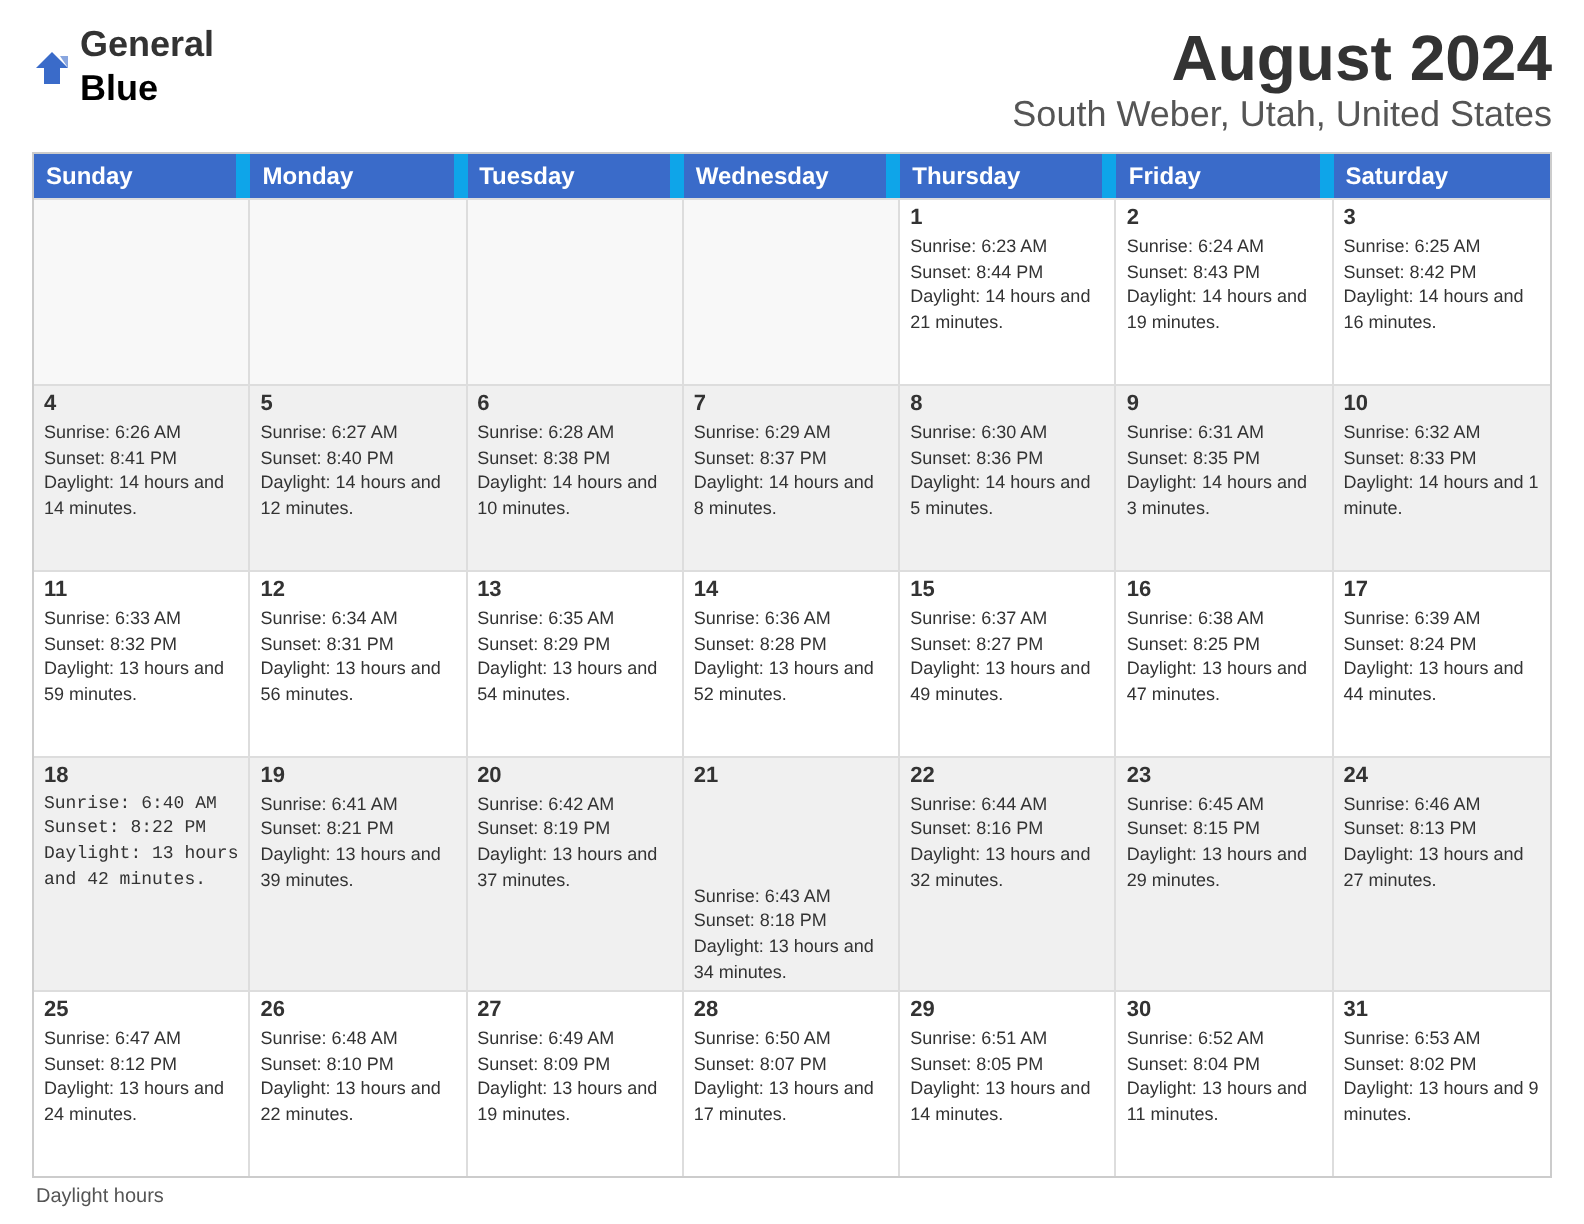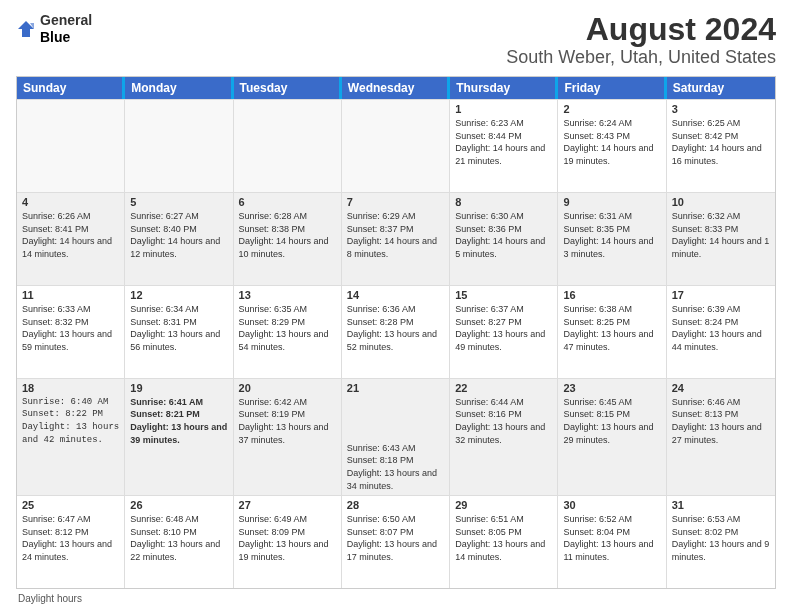--- a/index.html
+++ b/index.html
@@ -22,21 +22,21 @@
       justify-content: space-between;
       align-items: flex-start;
       margin-bottom: 8px;
     }
     .logo {
       display: flex;
       align-items: center;
       gap: 4px;
     }
     .logo-text {
-      font-size: 14px;
+      font-size: 18px;
       font-weight: bold;
       line-height: 1.2;
     }
     .logo-general { color: #333; }
     .logo-blue { color: #000000; }
     .logo-icon {
       width: 20px;
       height: 20px;
     }
     .title-block {
@@ -62,21 +62,21 @@
       display: grid;
       grid-template-columns: repeat(7, 1fr);
       background: #3a6bc9;
     }
     .cal-header-cell {
       color: #fff;
       font-size: 12px;
       font-weight: bold;
       padding: 4px 6px;
       text-align: left;
-      border-right: 3px solid #0ea5e9;
+      border-right: 7px solid #0ea5e9;
     }
     .cal-header-cell:last-child { border-right: none; }
     .cal-body {
       flex: 1;
       display: flex;
       flex-direction: column;
     }
     .cal-row {
       display: grid;
       grid-template-columns: repeat(7, 1fr);
@@ -260,21 +260,21 @@
         </div>
         <div class="cal-row">
           <div class="cal-cell shaded">
             <span class="day-num">18</span>
             <div class="day-info" style="white-space: pre-line; font-family: Liberation Mono, monospace;">Sunrise: 6:40 AM
 Sunset: 8:22 PM
 Daylight: 13 hours and 42 minutes.</div>
           </div>
           <div class="cal-cell shaded">
             <span class="day-num">19</span>
-            <div class="day-info" style="white-space: pre-line; font-weight: bold;">Sunrise: 6:41 AM
+            <div class="day-info" style="white-space: pre-line;">Sunrise: 6:41 AM
 Sunset: 8:21 PM
 Daylight: 13 hours and 39 minutes.</div>
           </div>
           <div class="cal-cell shaded">
             <span class="day-num">20</span>
             <div class="day-info" style="white-space: pre-line;">Sunrise: 6:42 AM
 Sunset: 8:19 PM
 Daylight: 13 hours and 37 minutes.</div>
           </div>
           <div class="cal-cell shaded">

